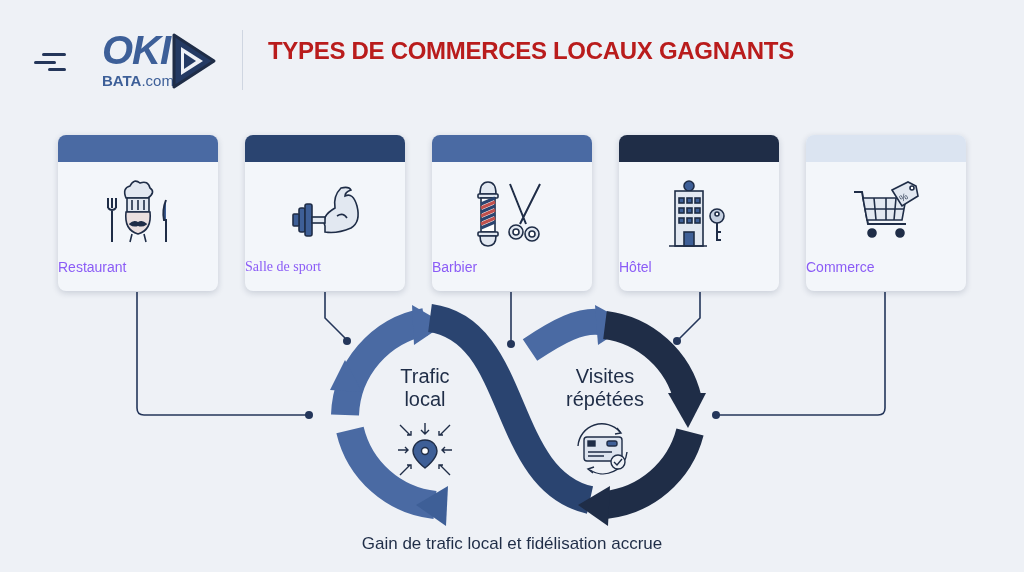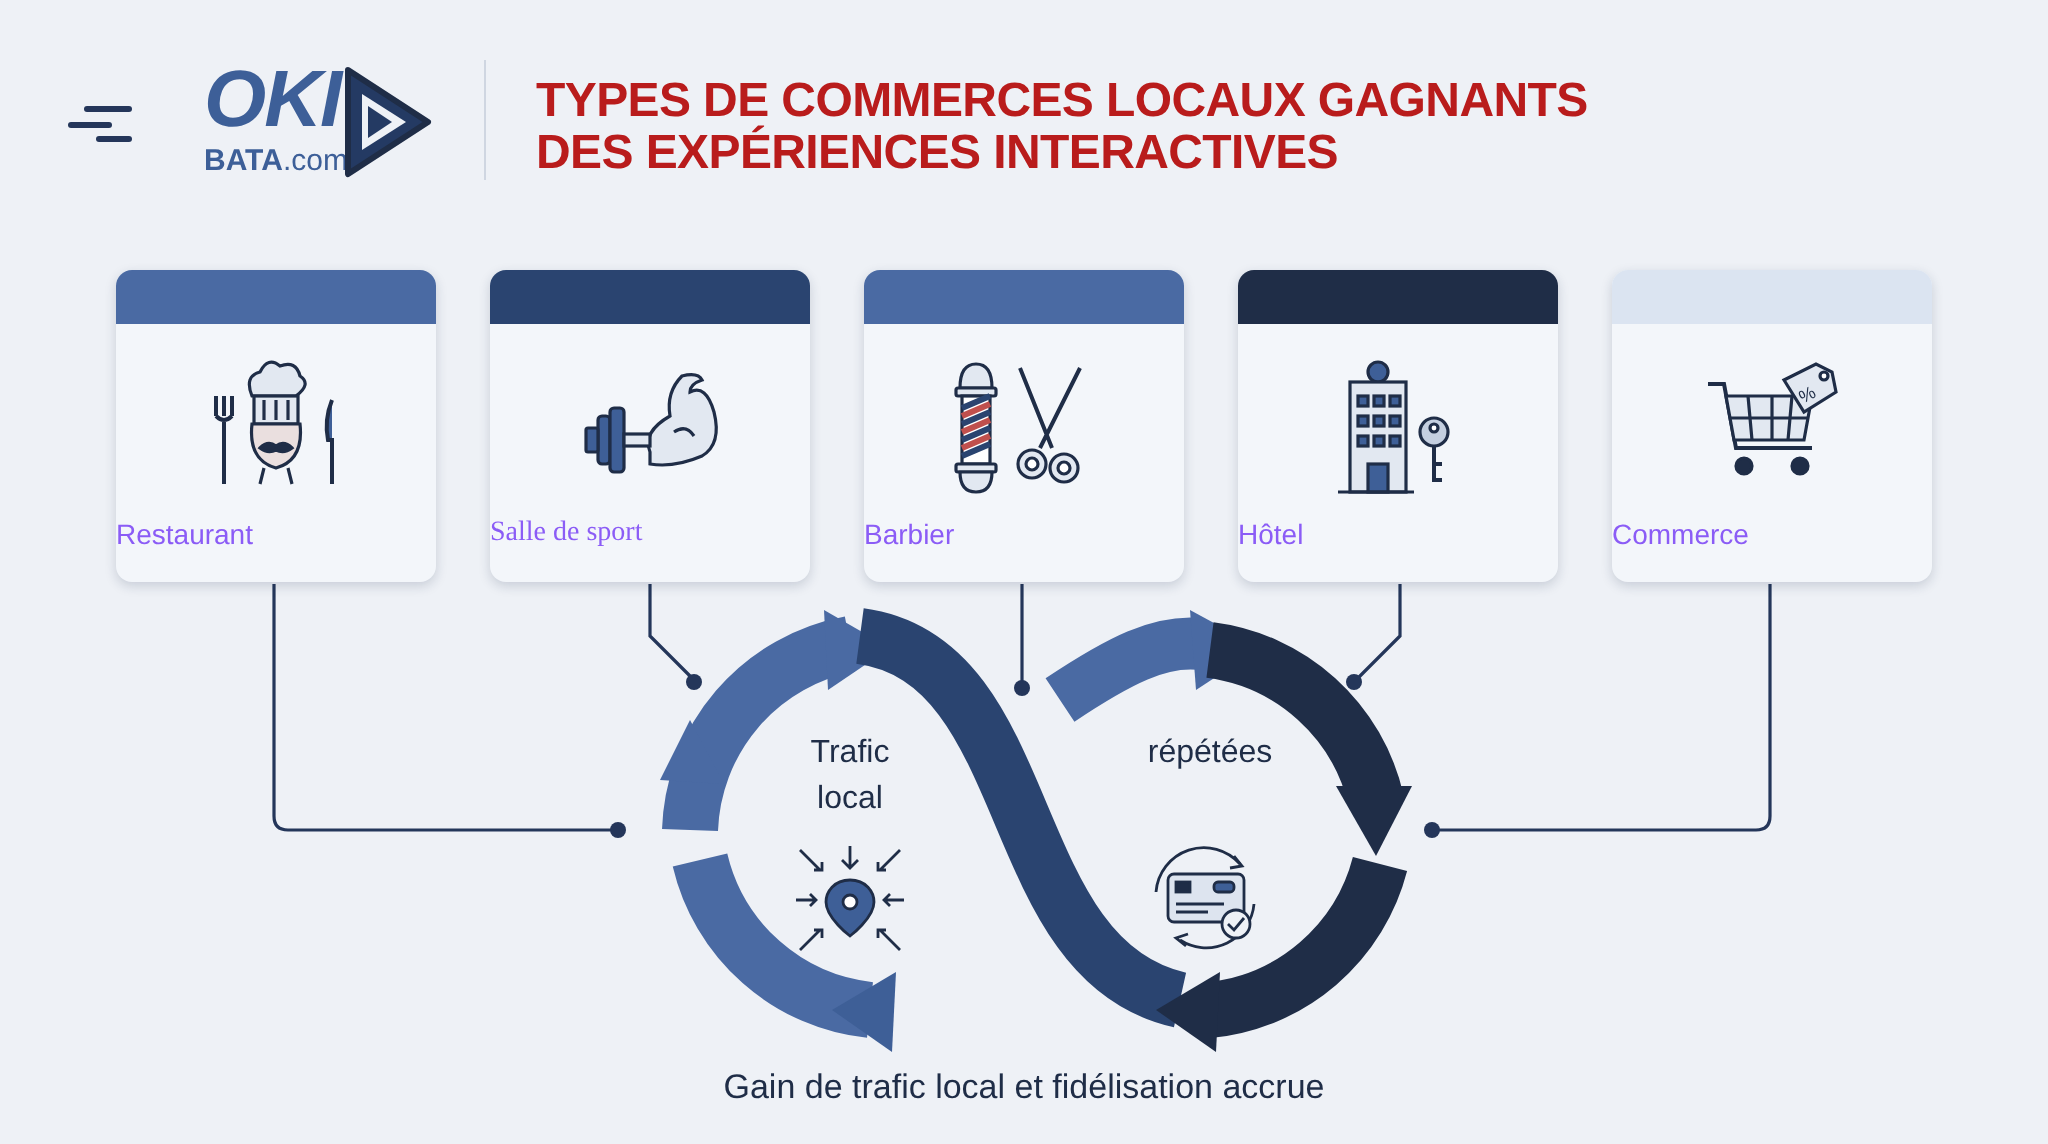--- a/index.html
+++ b/index.html
@@ -10,42 +10,41 @@
   .logo-sub span { font-weight:normal; }
   .speed { position:absolute; height:3px; background:#24365a; border-radius:2px; }
   .play { position:absolute; left:140px; top:4px; }
   .divider { position:absolute; left:242px; top:30px; width:1px; height:60px; background:#cfd6e1; }
   .title { position:absolute; left:268px; top:38px; font-size:24px; font-weight:bold; line-height:26px; color:#b91c1c; letter-spacing:-0.3px; }
   .card { position:absolute; top:135px; width:160px; height:156px; background:#f3f6fa; border-radius:8px; box-shadow:0 2px 6px rgba(30,45,80,0.18); overflow:hidden; }
   .card-bar { height:27px; }
   .card-icon { position:absolute; left:0; right:0; top:40px; height:78px; display:flex; justify-content:center; align-items:center; }
   .card-label { position:absolute; left:0; right:0; top:124px; text-align:left; font-size:14px; color:#8b5cf6; }
   svg.overlay { position:absolute; left:0; top:0; }
-  .center-text { position:absolute; text-align:center; font-size:16px; line-height:23px; color:#1f2d47; }
+  .center-text { position:absolute; text-align:center; font-size:20px; line-height:23px; color:#1f2d47; }
   .caption { position:absolute; left:0; width:1024px; top:534px; text-align:center; font-size:17px; color:#1f2d47; }
 </style>
 </head>
 <body>
 
 <div class="logo">
   <div class="speed" style="left:4px;top:33px;width:22px;"></div>
   <div class="speed" style="left:12px;top:25px;width:24px;"></div>
   <div class="speed" style="left:18px;top:40px;width:18px;"></div>
   <div class="logo-text">OKI</div>
   <div class="logo-sub"><span style="font-weight:bold">BATA</span><span>.com</span></div>
   <svg class="play" width="48" height="58" viewBox="0 0 48 58">
     <path d="M4 3 L44 29 L4 55 Z" fill="#243a63" stroke="#1f2d47" stroke-width="3" stroke-linejoin="round"></path>
     <path d="M11 15 L33 29 L11 43 Z" fill="#eef1f6"></path>
     <path d="M14 21 L26 29 L14 37 Z" fill="#243a63"></path>
   </svg>
 </div>
 <div class="divider"></div>
 <div class="title">
   <div>TYPES DE COMMERCES LOCAUX GAGNANTS</div>
-  <div>DES EXPÉRIENCES INTERACTIVES</div>
 </div>
 
 <svg class="overlay" width="1024" height="572">
   <g fill="none" stroke="#24365a" stroke-width="1.6">
     <path d="M137 292 V408 Q137 415 144 415 H309"></path>
     <path d="M325 292 V318 L345 338"></path>
     <path d="M511 292 V343"></path>
     <path d="M700 292 V318 L678 340"></path>
     <path d="M885 292 V408 Q885 415 878 415 H716"></path>
   </g>
@@ -100,20 +99,21 @@
     <circle cx="618" cy="462" r="7" fill="#eef1f6"></circle>
     <path d="M614 462 L617 465 L622 459"></path>
   </g>
 </svg>
 
 <div class="center-text" style="left:385px;top:365px;width:80px;">
   <div>Trafic</div>
     <div>local</div>
 </div>
 <div class="center-text" style="left:553px;top:365px;width:104px;">
+  <div>Visites</div>
     <div>répétées</div>
 </div>
 
 <div class="card" style="left:58px;">
   <div class="card-bar" style="background:#4a6aa3"></div>
   <div class="card-icon">
     <svg width="72" height="72" viewBox="0 0 72 72">
       <g stroke="#1f2d47" stroke-width="1.6" fill="none">
         <path d="M6 20 V30 M10 20 V30 M14 20 V30 M6 30 Q10 34 14 30 M10 32 V64" stroke-width="2"></path>
         <path d="M64 22 Q60 32 62 42 H64 V64" fill="#3e5f97" stroke-width="2"></path>

